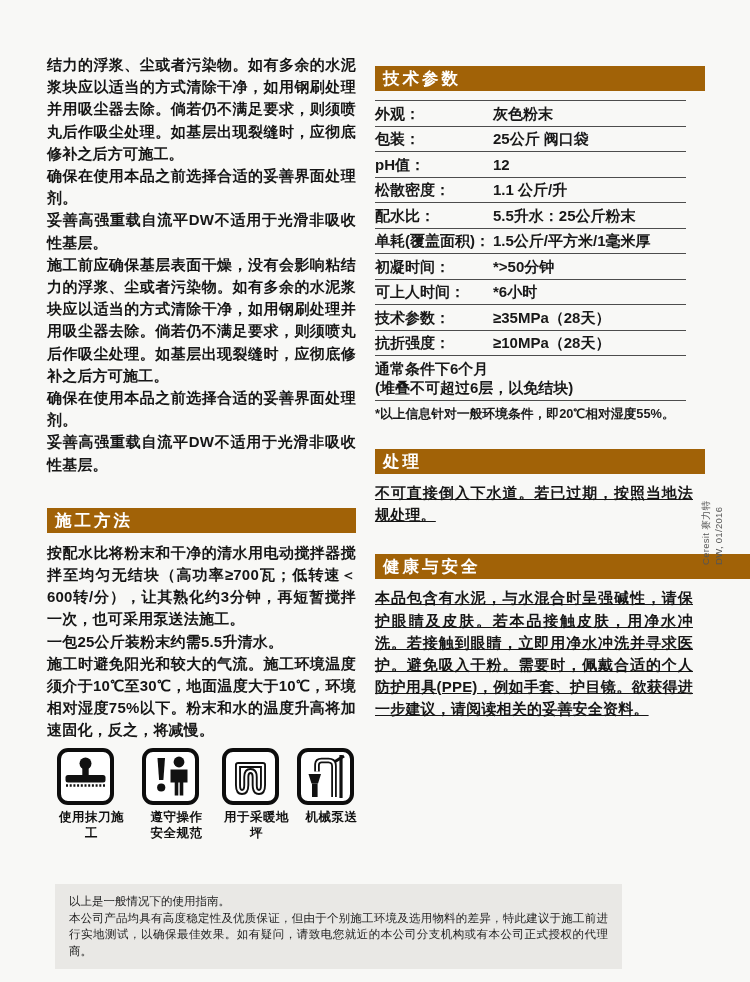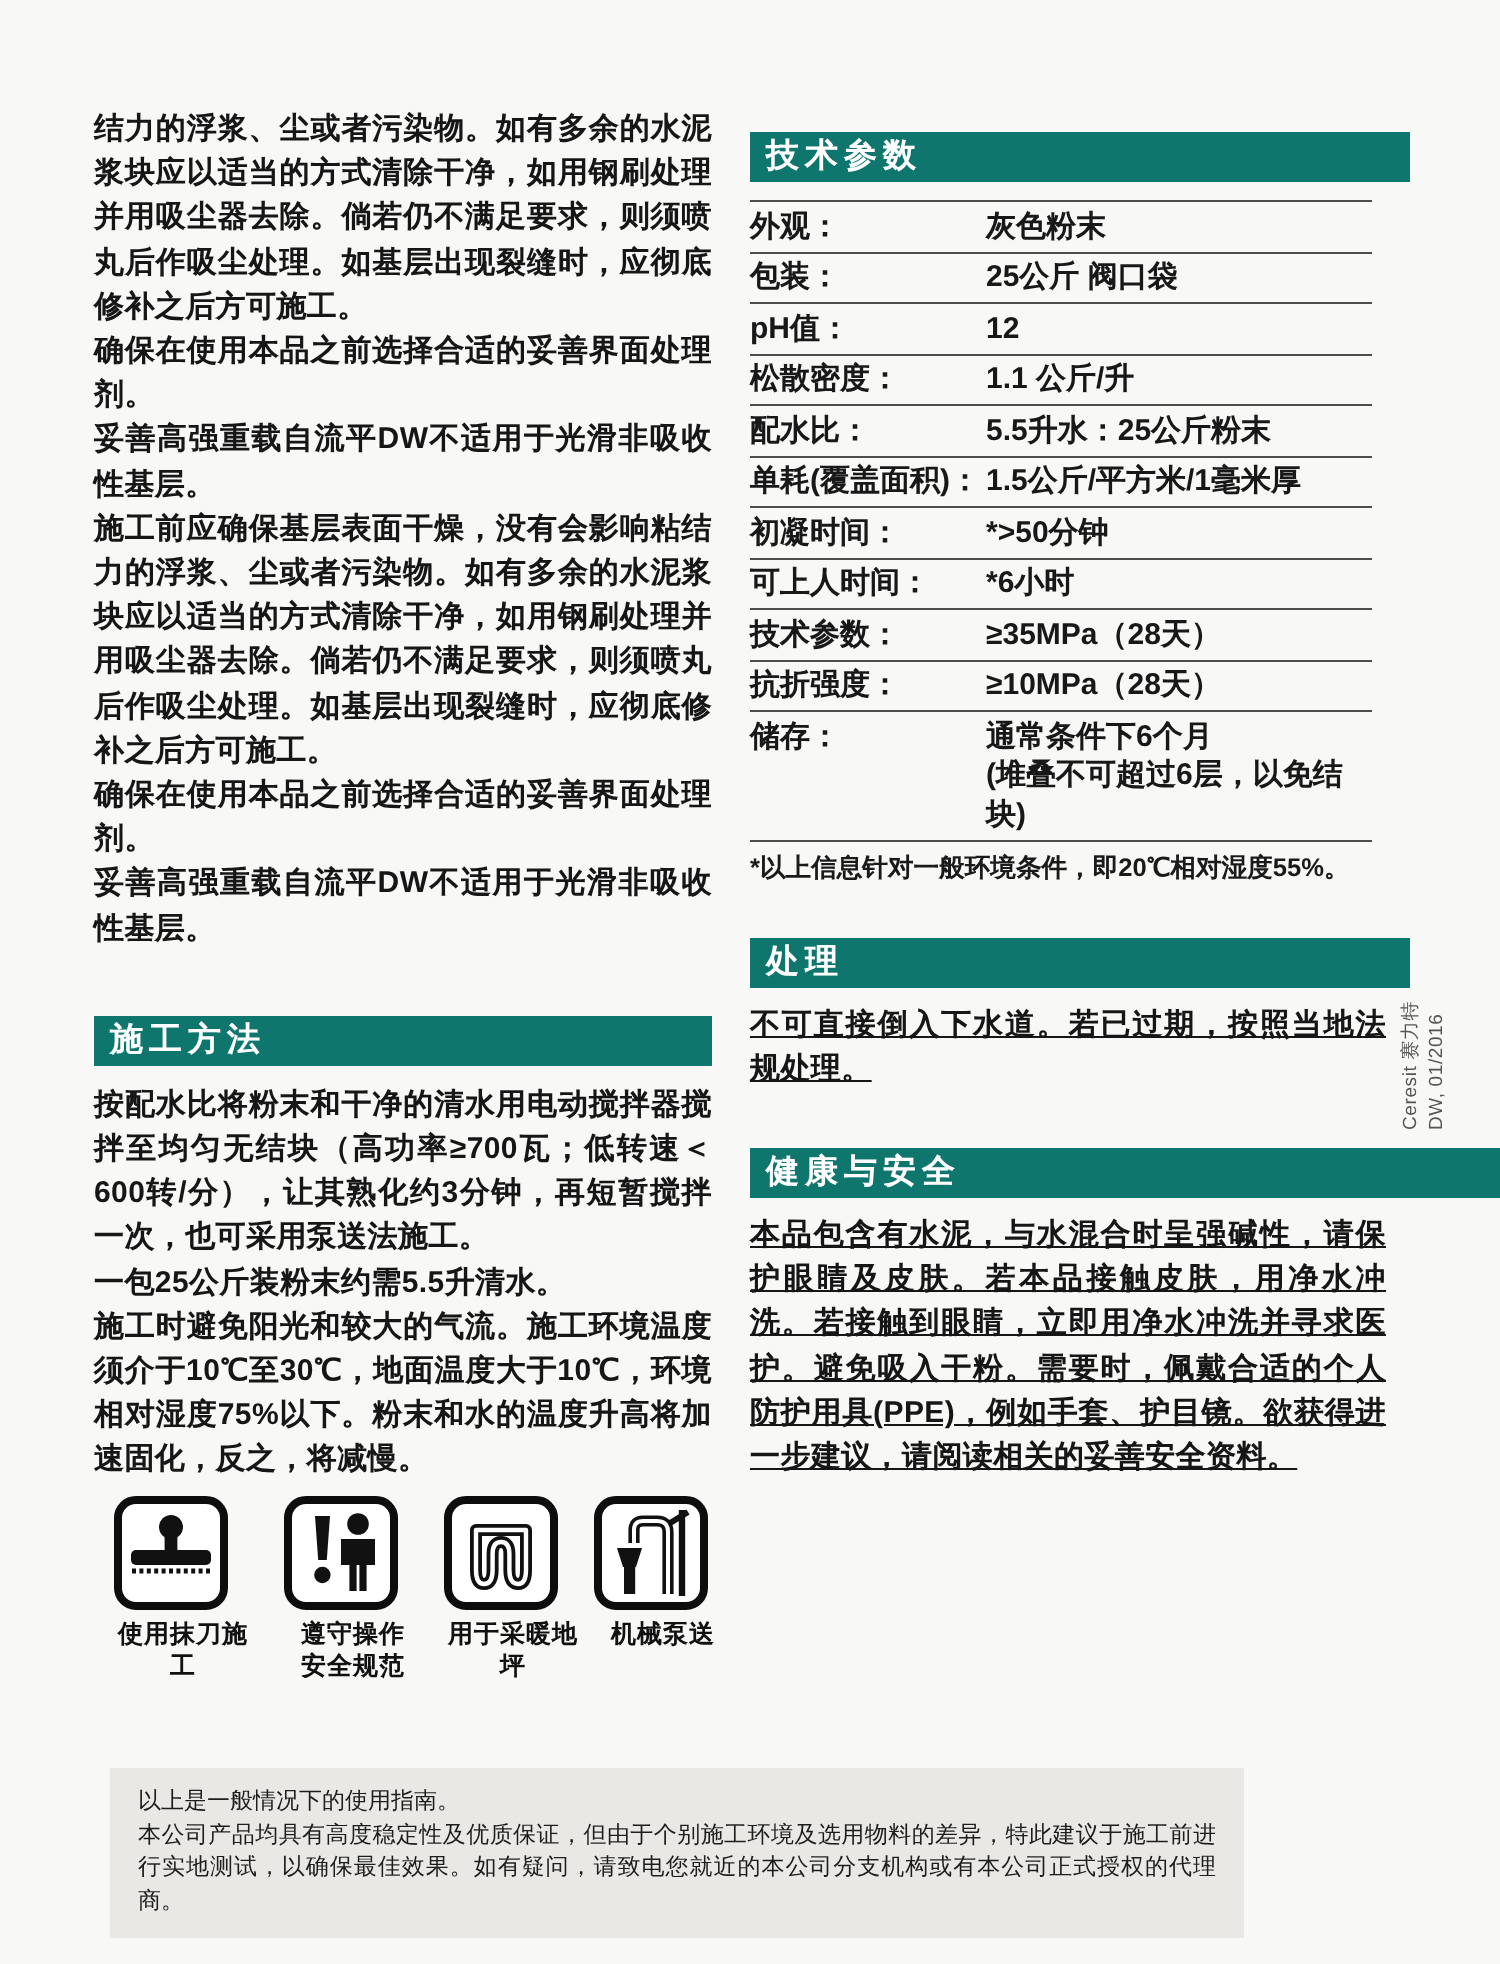--- a/index.html
+++ b/index.html
@@ -10,29 +10,29 @@
     color:#141414;overflow:hidden;
   }
   .col{position:absolute;}
   .left-col{left:47px;top:54px;width:309px;}
   .right-col{left:375px;top:66px;width:330px;}
   p.body{
     margin:0;font-size:15px;line-height:22.2px;font-weight:600;
     text-align:justify;letter-spacing:0.2px;color:#161616;
   }
   .bar{
-    background:#0f766e;color:#ffffff;height:25px;line-height:25px;
+    background:#a16207;color:#ffffff;height:25px;line-height:25px;
     font-size:16.5px;font-weight:bold;padding:0 8px;letter-spacing:3px;
     box-sizing:border-box;
   }
   .bar.construction{margin:32px 0 9px 0;}
   .construction-text{margin-top:0;}
   
   .tech-table{margin-top:9px;width:311px;border-top:1.6px solid #4d4d4d;}
-  .trow{display:flex;border-bottom:1.6px solid #4d4d4d;padding:2.5px 0;}
+  .trow{display:flex;border-bottom:1.6px solid #4d4d4d;padding:2.5px 0;align-items:flex-end;}
   .tlabel{flex:0 0 auto;min-width:118px;font-size:15px;font-weight:700;
     line-height:19.5px;white-space:nowrap;color:#181818;}
   .tvalue{flex:1 1 auto;font-size:15px;font-weight:700;line-height:19.5px;color:#181818;}
   .tvalue .v2{font-weight:700;}
   .footnote{margin-top:4px;font-size:12.8px;font-weight:700;letter-spacing:0;
     line-height:17px;color:#1a1a1a;width:330px;}
   .bar.disposal{margin-top:27px;width:330px;}
   .bar.health{margin-top:28px;width:384px;}
   .right-col p.body{margin-top:8px;width:318px;text-decoration:underline;}
   
@@ -171,21 +171,20 @@
     </div>
     <div class="trow">
       <div class="tlabel">技术参数：</div>
       <div class="tvalue">≥35MPa（28天）</div>
     </div>
     <div class="trow">
       <div class="tlabel">抗折强度：</div>
       <div class="tvalue">≥10MPa（28天）</div>
     </div>
     <div class="trow">
-      <div class="tlabel">储存：</div>
       <div class="tvalue">
         <div>通常条件下6个月</div>
         <div class="v2">(堆叠不可超过6层，以免结块)</div>
       </div>
     </div>
   </div>
 
   <div class="footnote">*以上信息针对一般环境条件，即20℃相对湿度55%。</div>
 
   <div class="bar disposal">处理</div>

